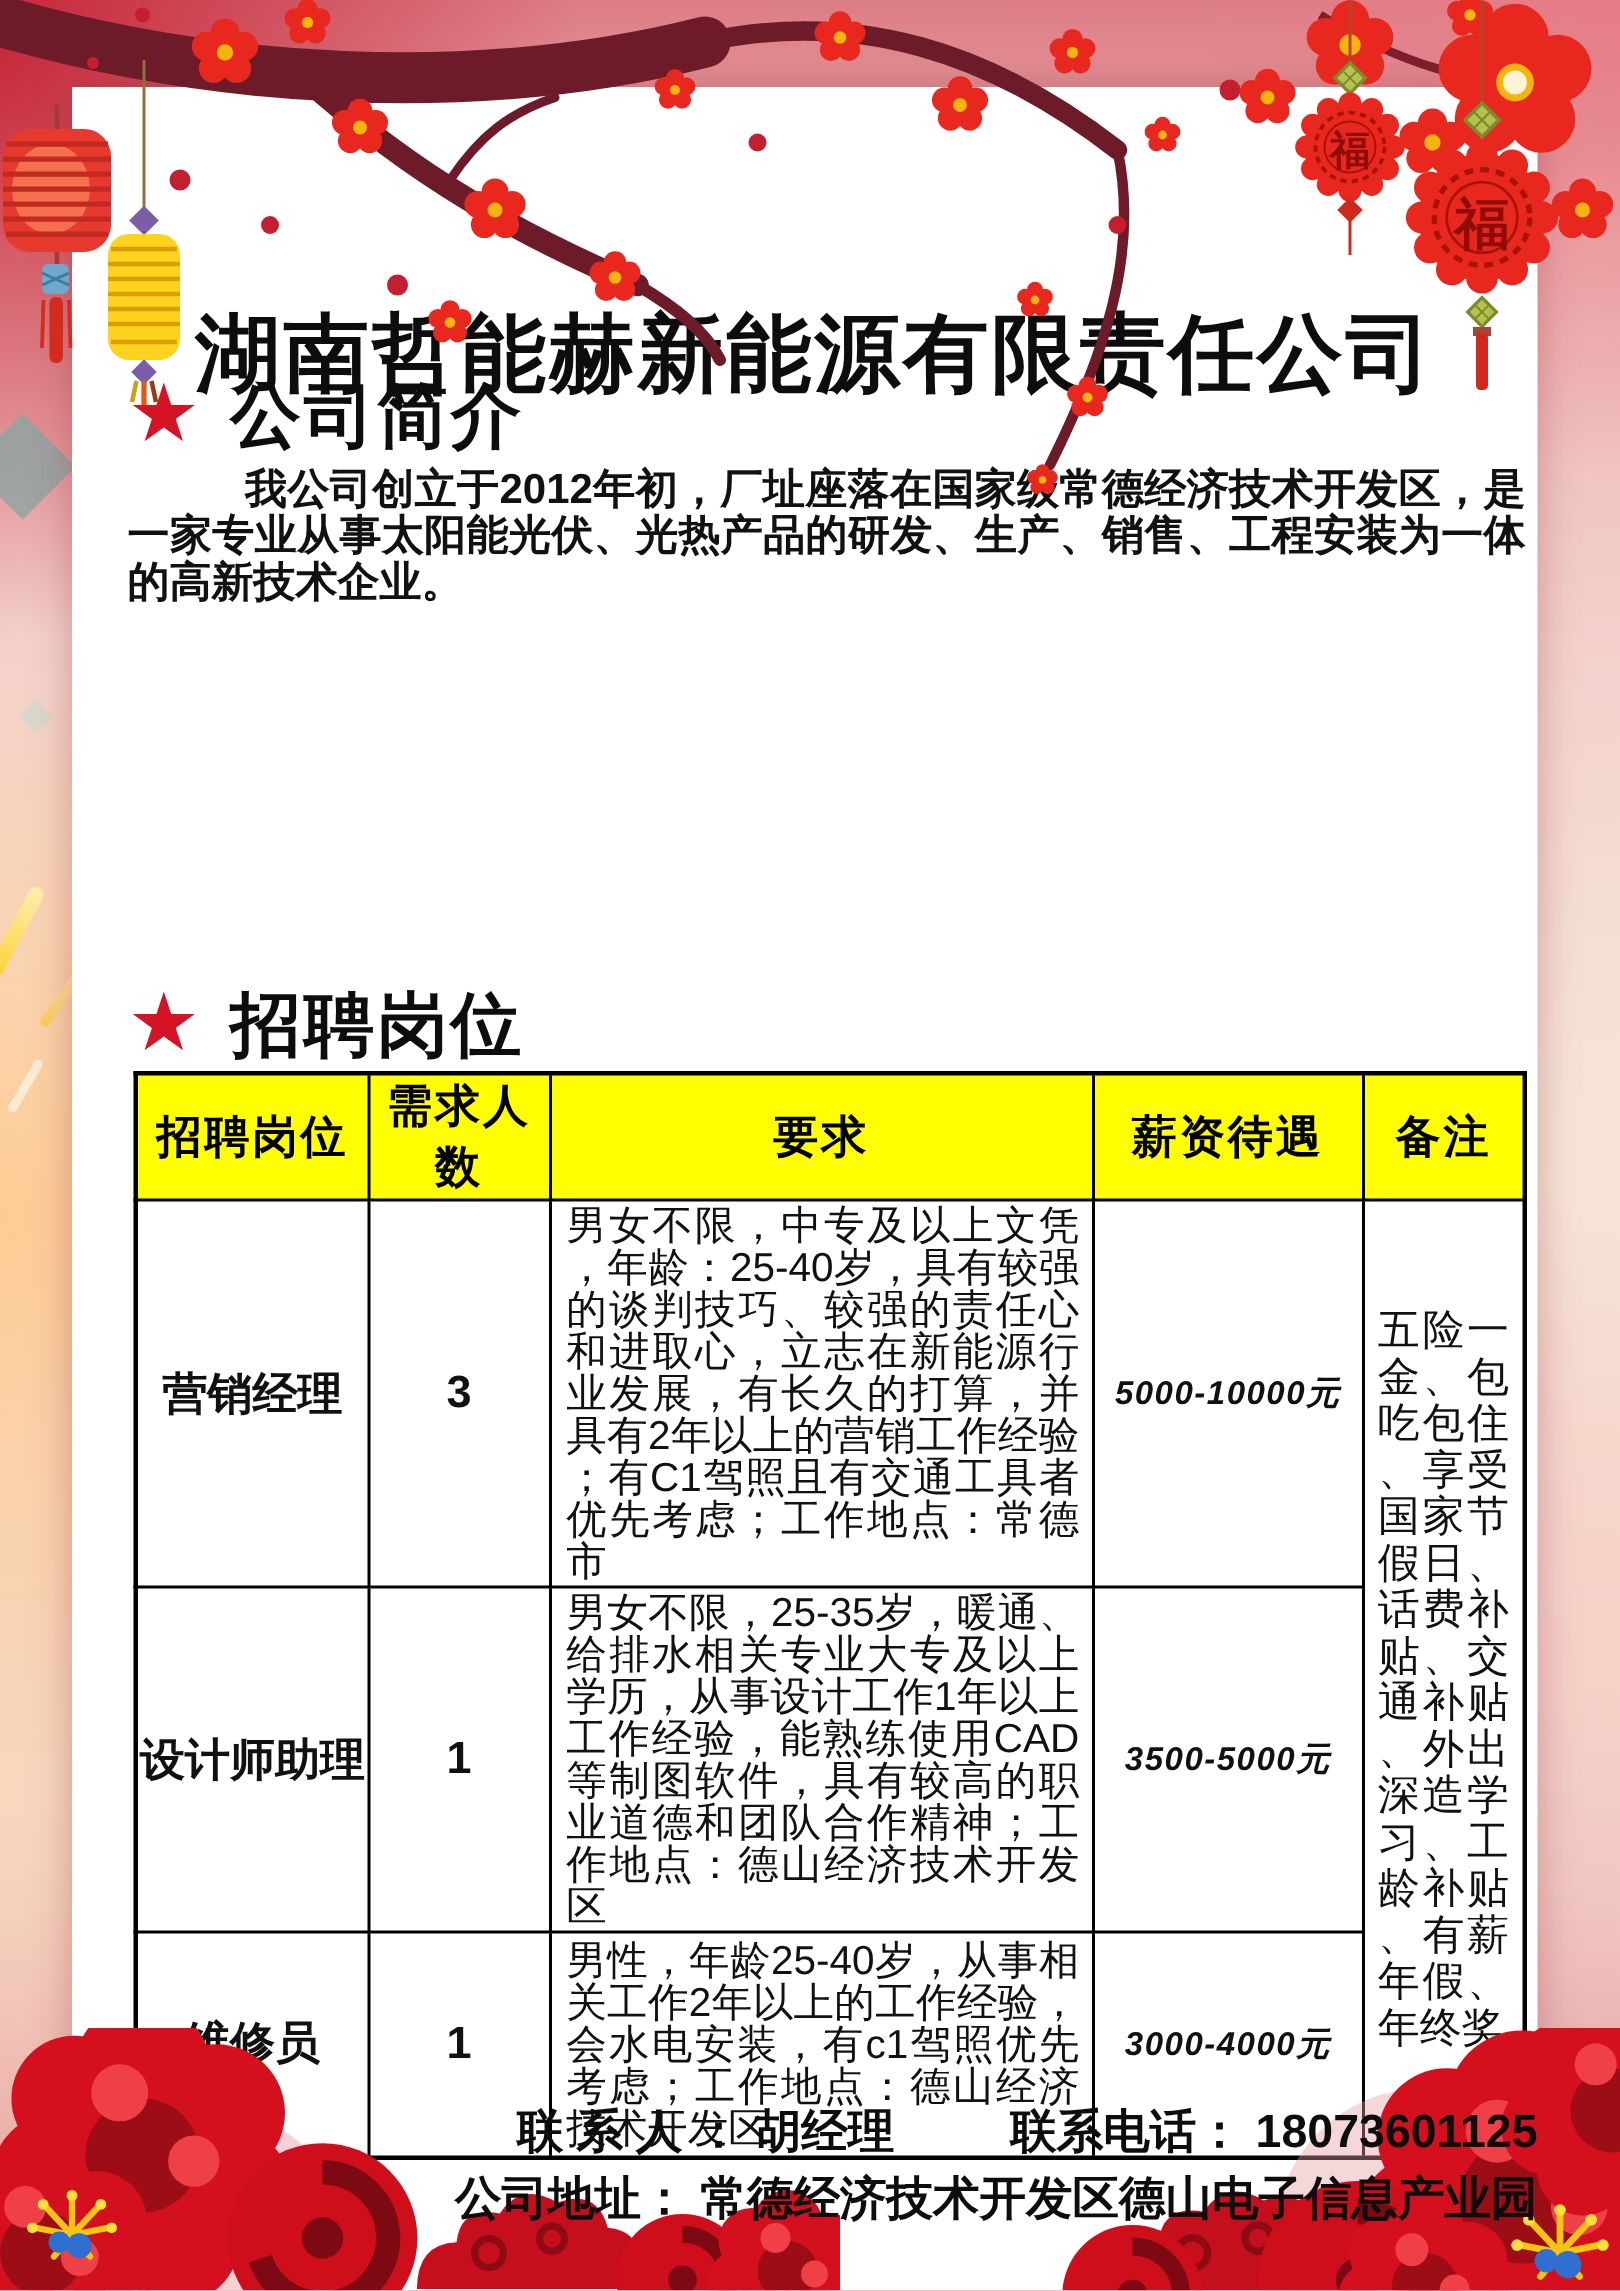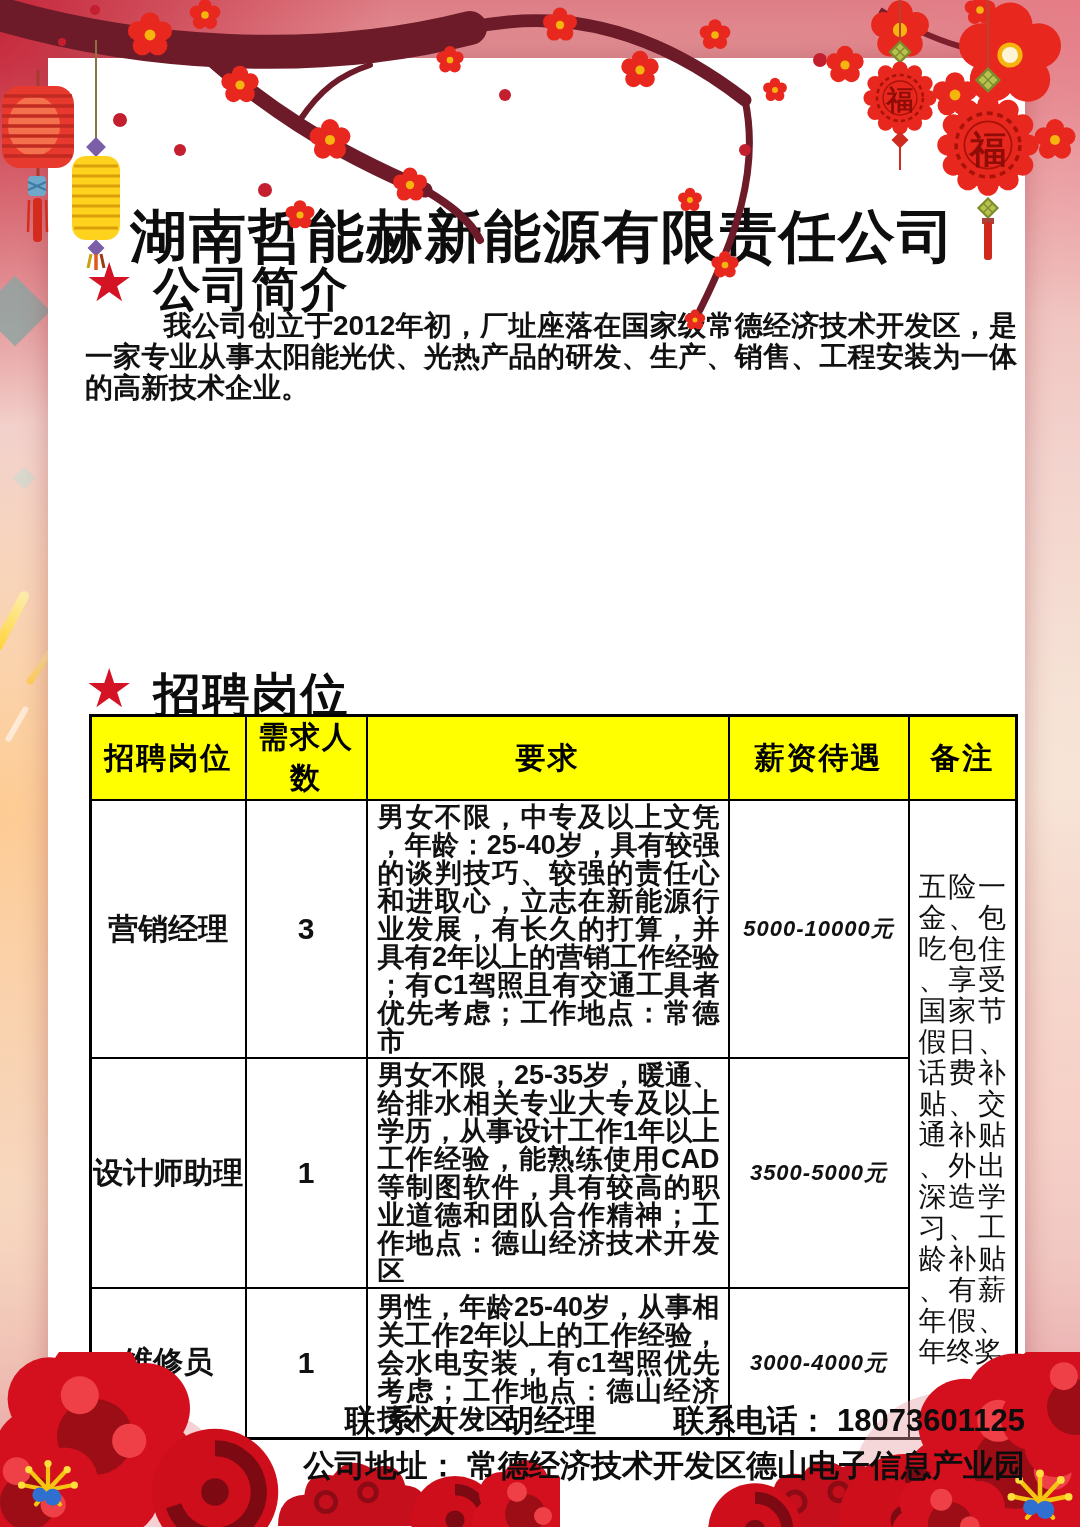--- a/index.html
+++ b/index.html
@@ -20,21 +20,21 @@
     box-shadow:0 0 24px rgba(140,40,50,.35);z-index:2;
   }
   
   .company-title{
     position:absolute;left:130px;top:166px;width:900px;z-index:5;
     font-size:57px;font-weight:900;letter-spacing:2px;line-height:64px;color:#0d0d0d;
     white-space:nowrap;
   }
   .section-head{position:absolute;left:85px;display:flex;align-items:center;gap:20px;z-index:5;}
   .section-head .star{font-size:54px;line-height:54px;color:#d41425;transform:translateY(-2px);}
-  .section-head .label{font-size:47px;font-weight:900;letter-spacing:2px;color:#0d0d0d;margin-top:12px;}
+  .section-head .label{font-size:47px;font-weight:900;letter-spacing:2px;color:#0d0d0d;}
   .head-intro{top:246px;}
   .head-jobs{top:652px;}
   .intro-text{
     position:absolute;left:85px;top:310px;width:932px;z-index:5;
     font-size:28px;line-height:31px;font-weight:700;text-align:justify;
     word-break:break-all;line-break:anywhere;
   }
   .intro-text p{margin:0;}
   .intro-text p.indent{text-indent:2.8em;}
   
@@ -47,21 +47,21 @@
   table.jobs th{
     background:#ffff00;height:68px;font-size:30px;font-weight:900;letter-spacing:2px;
     text-align:center;padding:0;color:#000;
   }
   tr.row-1{height:252px;} tr.row-2{height:204px;} tr.row-3{height:150px;}
   td.c-title,td.c-count,td.c-sal{
     text-align:center;vertical-align:middle;font-size:30px;font-weight:800;padding:0;
   }
   td.c-sal{font-size:22px;letter-spacing:1px;font-style:italic;}
   td.c-req{
-    font-size:27px;line-height:28px;font-weight:700;text-align:justify;
+    font-size:27px;line-height:28px;font-weight:400;text-align:justify;
     word-break:break-all;line-break:anywhere;vertical-align:middle;padding:2px 8px 2px 10px;
   }
   td.c-remarks{
     font-size:28px;line-height:31px;font-weight:400;text-align:justify;
     word-break:break-all;line-break:anywhere;vertical-align:middle;padding:4px 9px;
   }
   
   .contact{
     position:absolute;left:48px;top:1398px;width:977px;text-align:right;z-index:8;
     font-size:31px;font-weight:800;line-height:45px;color:#0d0d0d;white-space:nowrap;

